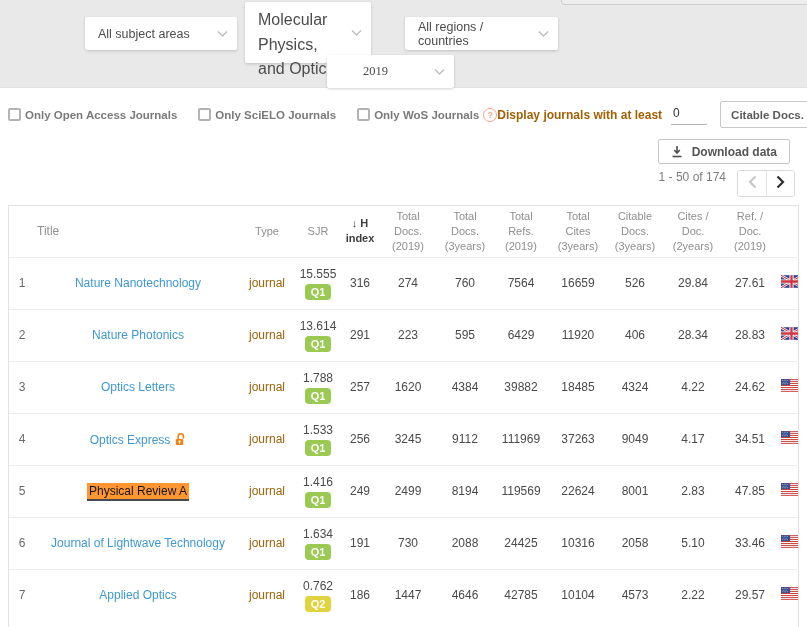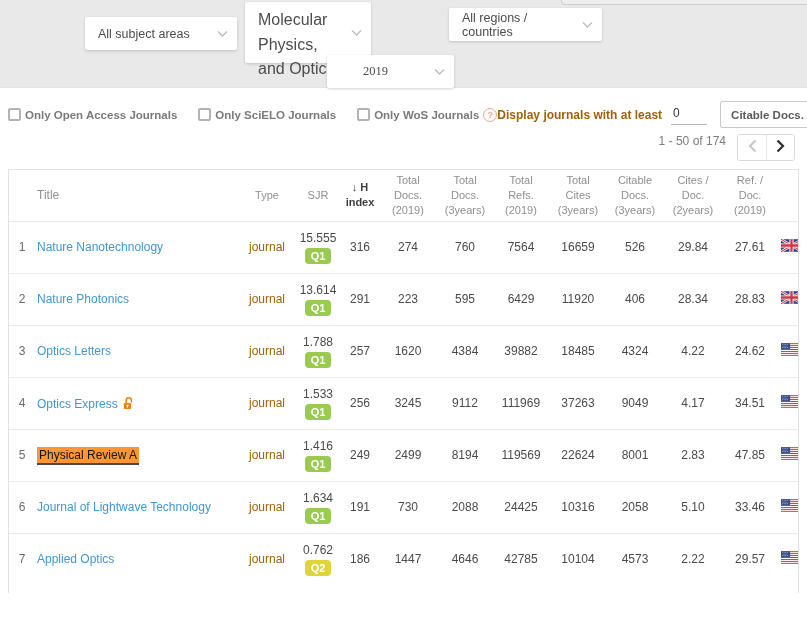--- a/index.html
+++ b/index.html
@@ -7,21 +7,21 @@
     font-family:"Liberation Sans","DejaVu Sans",sans-serif; }
 
   
   .topbar { position:relative; height:88px; background:#e9e9e9; border-bottom:1px solid #e2e2e2; }
   .dd { position:absolute; background:#fff; box-shadow:0 1px 3px rgba(0,0,0,.18);
         border-radius:2px; display:flex; align-items:center; font-size:12.5px; color:#4c4c4c;
         padding:0 26px 0 13px; cursor:pointer; }
   .dd .chev { position:absolute; right:9px; top:50%; transform:translateY(-50%); line-height:0; }
   #dd-subject  { left:85px;  top:17px; width:152px; height:33px; }
   #dd-category { left:245px; top:2px;  width:126px; height:61px; font-size:16px; line-height:1.55; }
-  #dd-region   { left:405px; top:8px; width:153px; height:33px;margin-left:44px; }
+  #dd-region   { left:405px; top:17px; width:153px; height:33px; }
   #dd-type     { left:568px; top:17px; width:154px; height:33px; }
   #dd-year     { left:327px; top:55px; width:127px; height:33px; padding-left:36px;font-family:Liberation Serif, serif; }
   .findbar-remnant { position:absolute; top:0; right:0; width:246px; height:5px;
         background:#eeeeee; border:1px solid #cfcfcf; border-top:none;
         border-right:none; border-radius:0 0 0 4px; }
 
   
   .content { padding:0 8px; }
 
   .filter-row { display:flex; align-items:center; margin-top:13px; height:27px; }
@@ -59,21 +59,21 @@
   .table-wrap { margin-top:8px; border:1px solid #e2e2e2; border-bottom:none; height:424px; overflow:hidden; }
   table { border-collapse:collapse; width:100%; table-layout:fixed; }
   th { font-size:11px; color:#8f8f8f; font-weight:400; text-align:center; vertical-align:middle;
        height:51px; white-space:pre-line; line-height:1.35; }
   th.col-title { text-align:left; padding-left:2px; font-size:12px; }
   th.sorted { color:#3d3d3d; font-weight:700; }
   .sort-arrow { color:#3d3d3d; }
   tbody td { font-size:12px; color:#4a4a4a; text-align:center; height:52px;
        border-top:1px solid #ececec; vertical-align:middle; }
   td.col-rank { color:#6b6b6b; }
-  td.col-title { text-align:left; padding-left:2px; }
+  td.col-title { text-align:center; padding-left:2px; }
   td.col-type { color:#a16207; }
   .title-link { color:var(--link,#3f97d4); cursor:pointer; }
   .title-link.hl { background:var(--highlight,#ff9632); color:#141414;
        border-bottom:2px solid #4a4a4a; padding:1px 2px; }
   .oa { margin-left:5px; vertical-align:-2px; display:inline-block; line-height:0; }
   .sjr-val { margin-bottom:3px; }
   .q-badge { display:inline-block; color:#fff; font-size:11px; font-weight:700;
        padding:2px 6px; border-radius:4px; }
   .q-Q1 { background:var(--q1,#9aca52); }
   .q-Q2 { background:var(--q2,#e0d33e); }
@@ -144,20 +144,31 @@
       <span class="df-label">Display journals with at least</span>
       <input class="df-input" type="text" value="0" style="">
       <div class="df-select">
         <span>Citable Docs. (3years)</span>
 
       </div>
 
     </div>
   </div>
 
+  <div class="download-row">
+    <button class="download-btn">
+      <span class="dl-ic">
+        <svg width="12" height="13" viewBox="0 0 12 13">
+            <path d="M6,1 V7.5 M3.2,5 6,8 8.8,5" fill="none" stroke="#4e4e4e" stroke-width="1.6"></path>
+            <path d="M1.5,11.5 H10.5" stroke="#4e4e4e" stroke-width="1.6"></path>
+          </svg>
+      </span>
+      <span>Download data</span>
+    </button>
+  </div>
 
   <div class="pagination-row">
     <span class="page-range">1 - 50 of 174</span>
     <div class="pager">
       <button class="pager-btn">
         <span>
           <svg width="9" height="14" viewBox="0 0 9 14">
               <path d="M7.5,1.5 2,7 7.5,12.5" fill="none" stroke="#c7c7c7" stroke-width="2.2"></path>
             </svg>
         </span>

